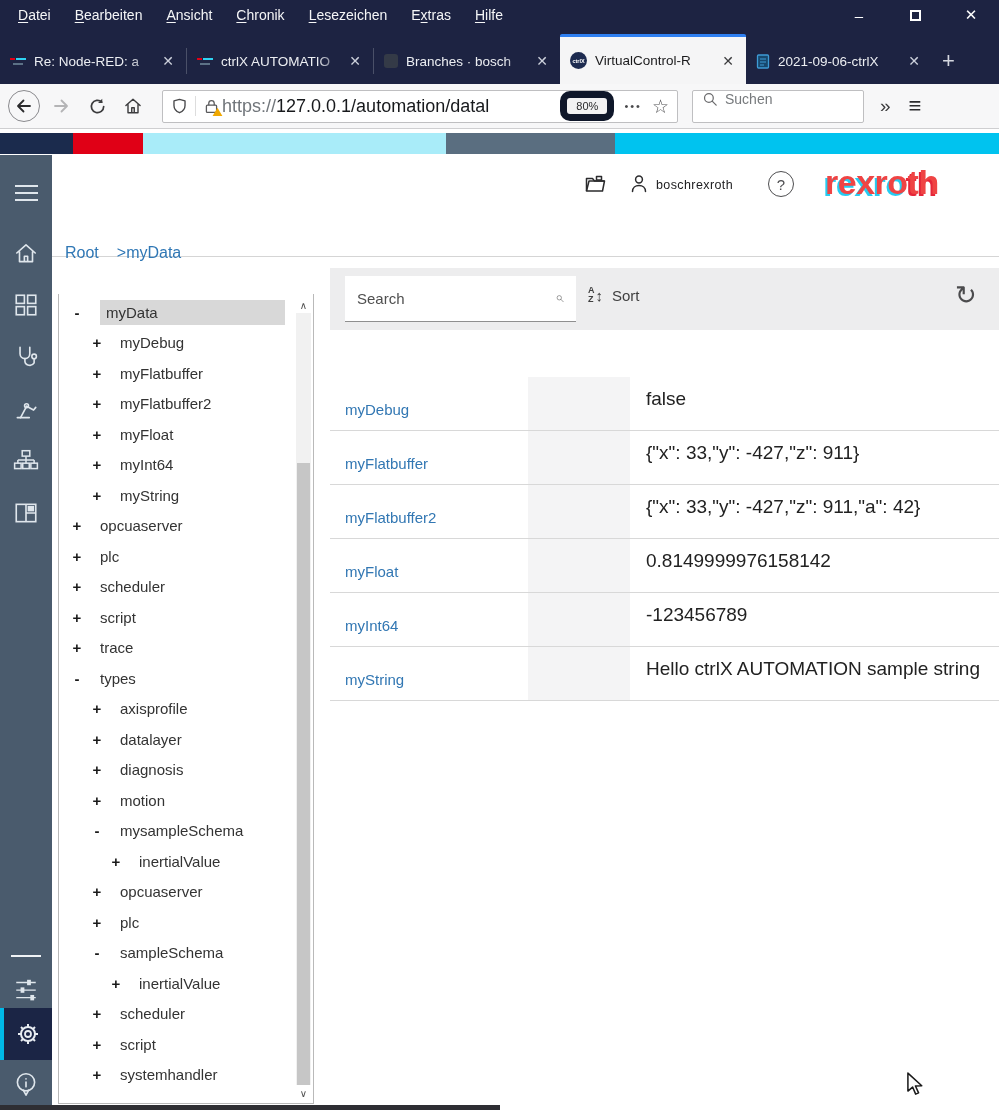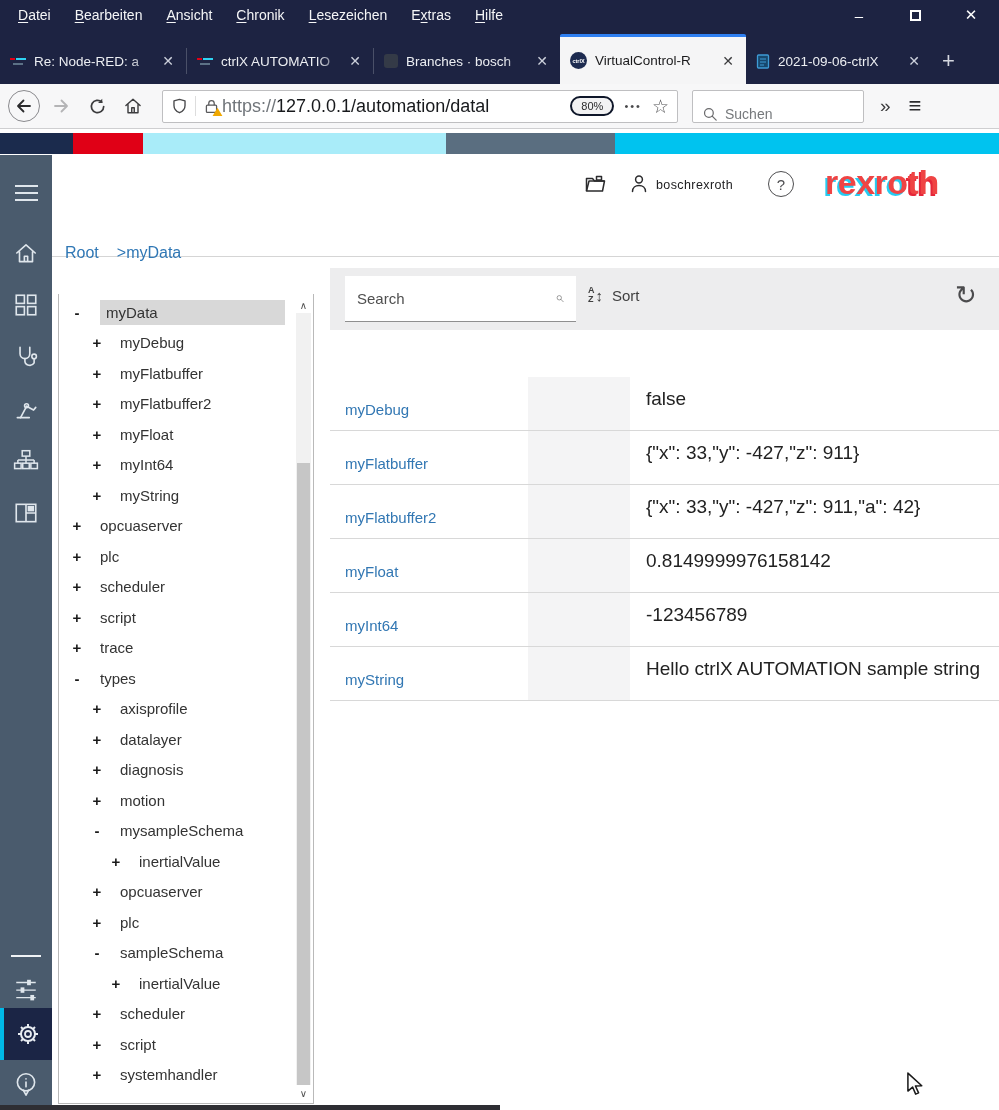--- a/index.html
+++ b/index.html
@@ -39,25 +39,25 @@
   #navbar { left:0; top:84px; width:999px; height:45px; background:#f7f7f8;
     border-bottom:1px solid #cfcfd1; display:flex; align-items:center; }
   .navico { display:flex; align-items:center; justify-content:center; flex:none; }
   #backbtn { width:32px; height:32px; border:1px solid #8a8a8e; border-radius:50%; margin-left:8px; }
   #urlbar { display:flex; align-items:center; width:516px; height:33px; background:#fff;
     border:1px solid #bfbfc1; border-radius:2px; margin-left:12px; padding:0 8px; }
   #urlbar .sep { width:1px; height:20px; background:#ddd; margin:0 7px; }
   .urltext { font-size:18px; white-space:nowrap; margin-left:2px; }
   .urltext .proto { color:#70757a; }
   .urltext .host { color:#17191c; }
-  #zoompill { margin-left:auto; border:2px solid #0f172a; background:#f2f2f3; color:#2a2a2c;
+  #zoompill { margin-left:auto; border:7px solid #0f172a; background:#f2f2f3; color:#2a2a2c;
     font-size:11px; border-radius:10px; padding:2px 9px; }
   #pagedots { color:#4a4a4c; font-size:11px; letter-spacing:2px; margin:0 10px; }
   #bookmarkstar { color:#515153; font-size:19px; }
-  #searchbox { display:flex; align-items:flex-end; width:172px; height:33px; background:#fff;
+  #searchbox { display:flex; align-items:flex-start; width:172px; height:33px; background:#fff;
     border:1px solid #bfbfc1; border-radius:2px; margin-left:14px; padding:0 9px; }
   #searchbox input { border:none; outline:none; width:120px; font-size:14px; color:#333;
     font-family:"Liberation Sans", sans-serif; background:transparent; }
   #searchbox input::placeholder { color:#76797c; }
   #navoverflow { color:#3c3c3e; font-size:19px; margin-left:16px; }
   #ffmenu { color:#2b2b2d; font-size:22px; margin-left:18px; }
 
   
   .stripe { top:133px; height:21px; }
 

